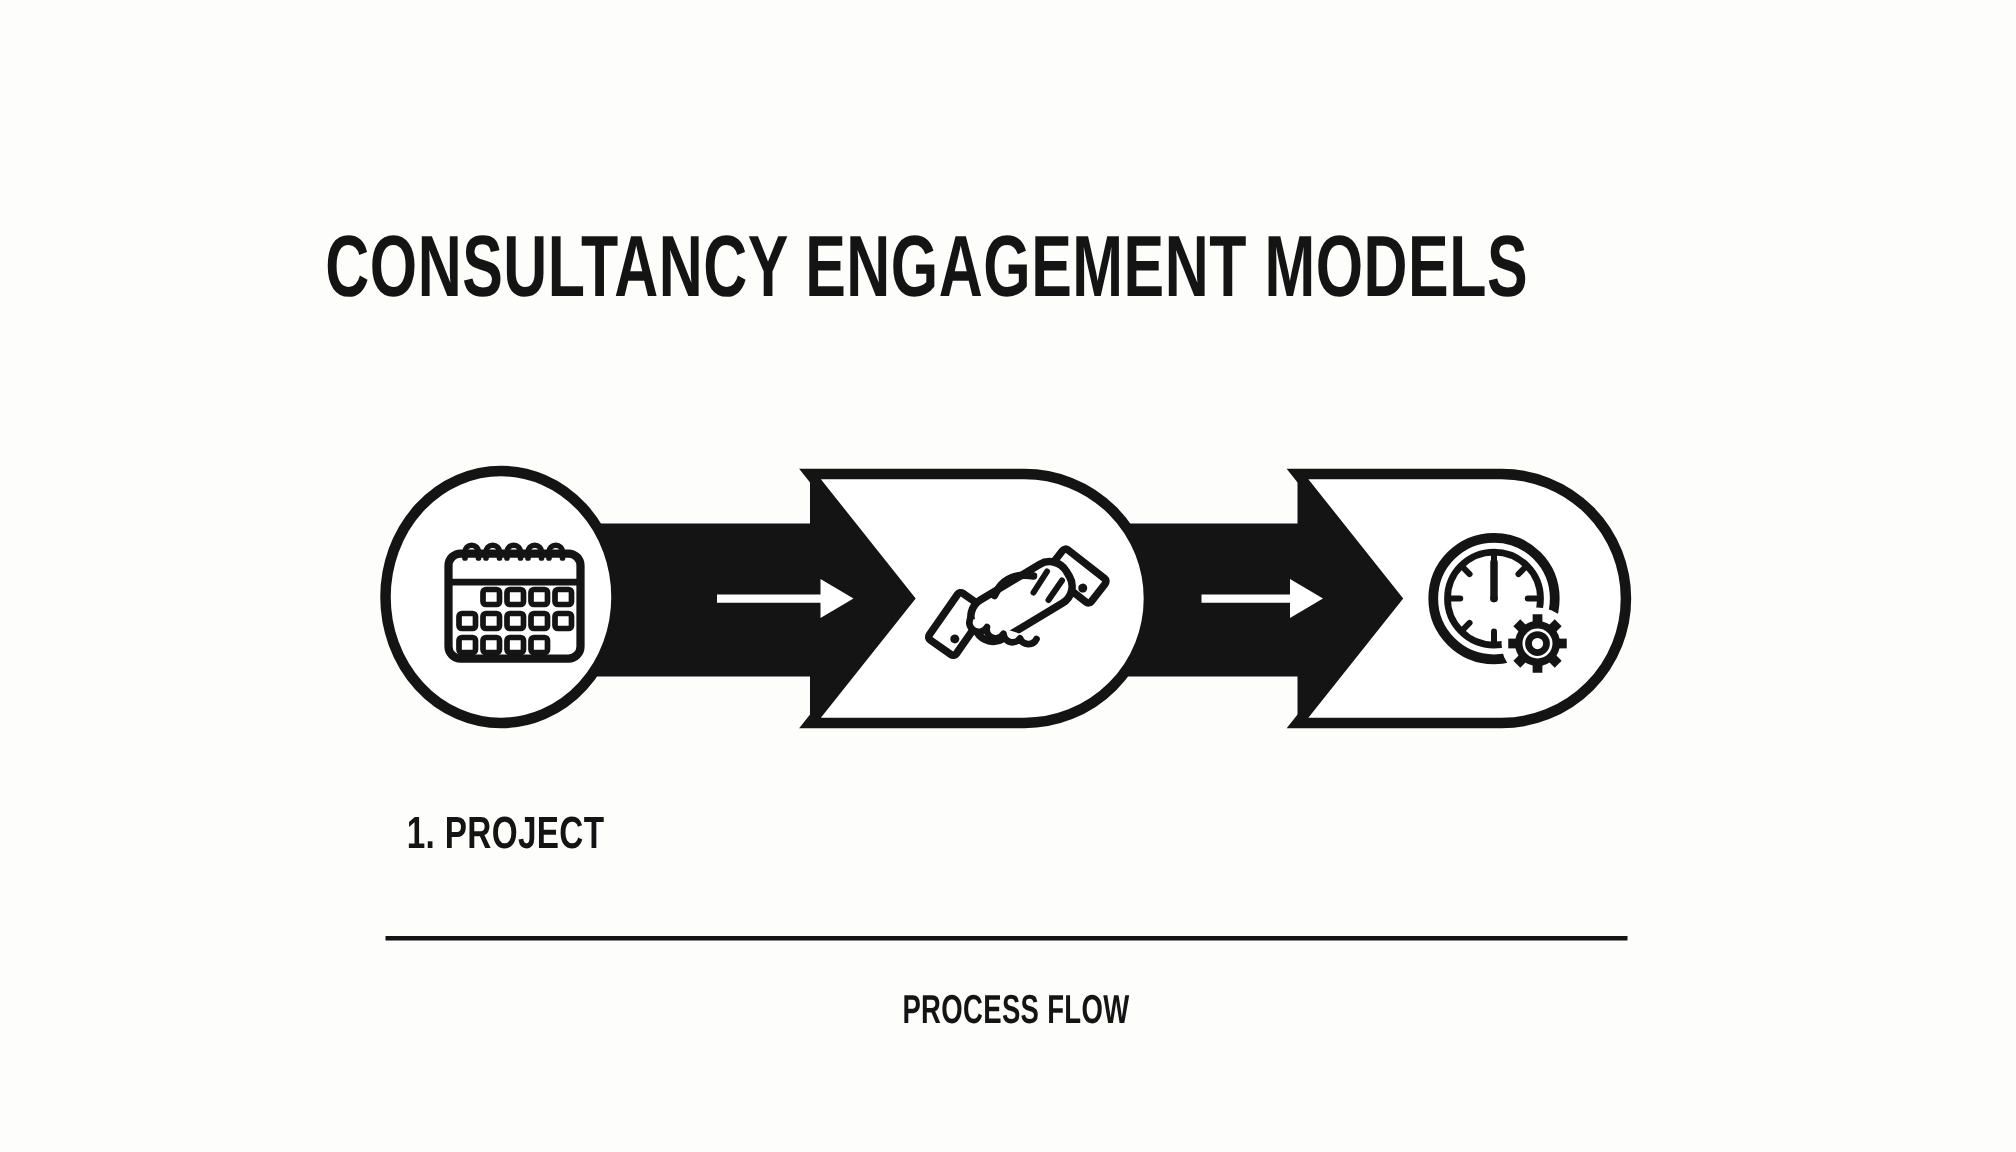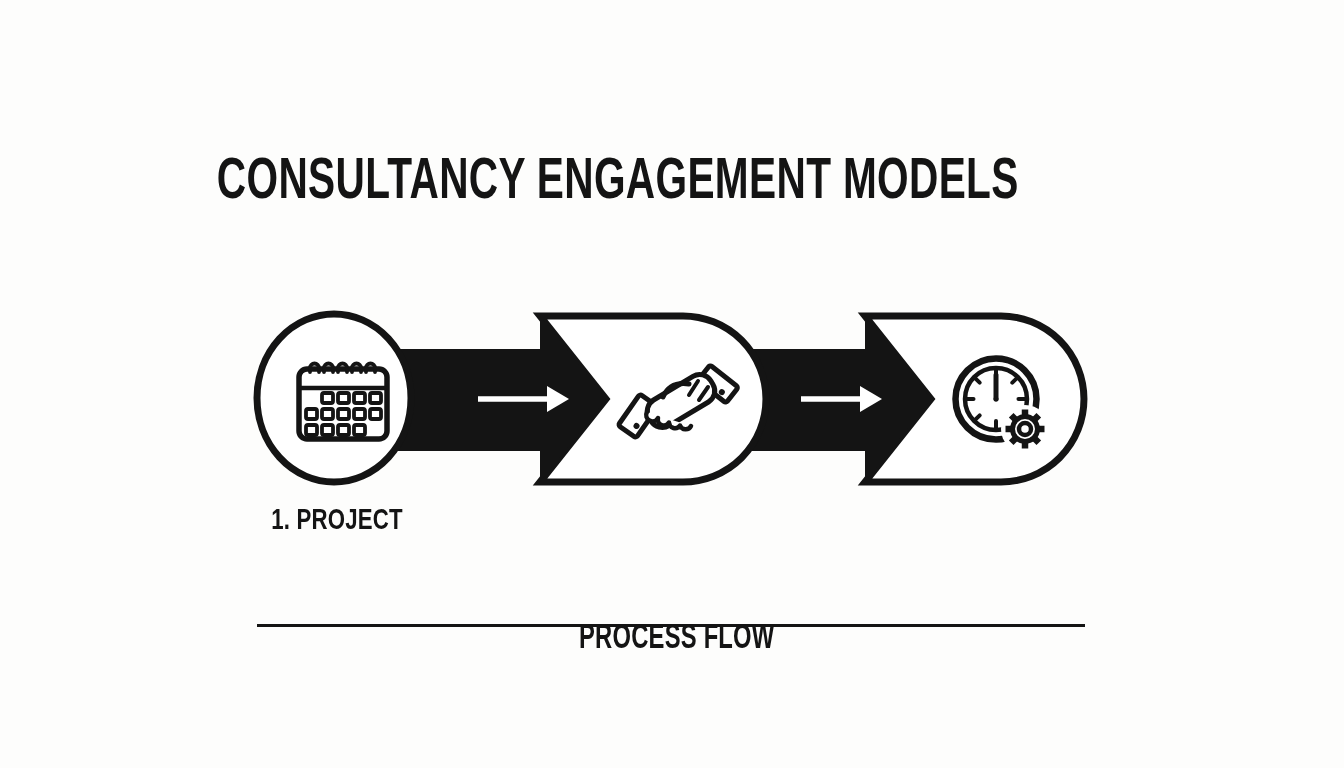--- a/index.html
+++ b/index.html
@@ -29,30 +29,30 @@
   .title-block {
     top: 149px; left: 0; width: 1236px;
     font-size: 58px; line-height: 58px; font-weight: 700;
     letter-spacing: 0.5px;
   }
   .step-label {
     top: 504px; width: 400px;
     font-size: 30px; line-height: 30px; font-weight: 700;
     letter-spacing: 0.3px;
   }
-  .label-1 { left: 137px; }
+  .label-1 { left: 137px; margin-top: 37px; }
   .label-2 { left: 477px; }
   .label-3 { left: 793px; }
   .divider {
     top: 624px; left: 257px; width: 828px; height: 3px;
     background: var(--ink);
   }
   .footer-caption {
-    top: 622px; left: 477px; width: 400px;
-    font-size: 35px; line-height: 27px; font-weight: 700;
+    top: 660px; left: 477px; width: 400px;
+    font-size: 27px; line-height: 27px; font-weight: 700;
     letter-spacing: 0.3px;
   }
   svg.diagram { position: absolute; top: 0; left: 0; color: var(--ink); }
 </style>
 </head>
 <body>
 
 <div class="stage">
 
   <div class="abs centerbox title-block">

